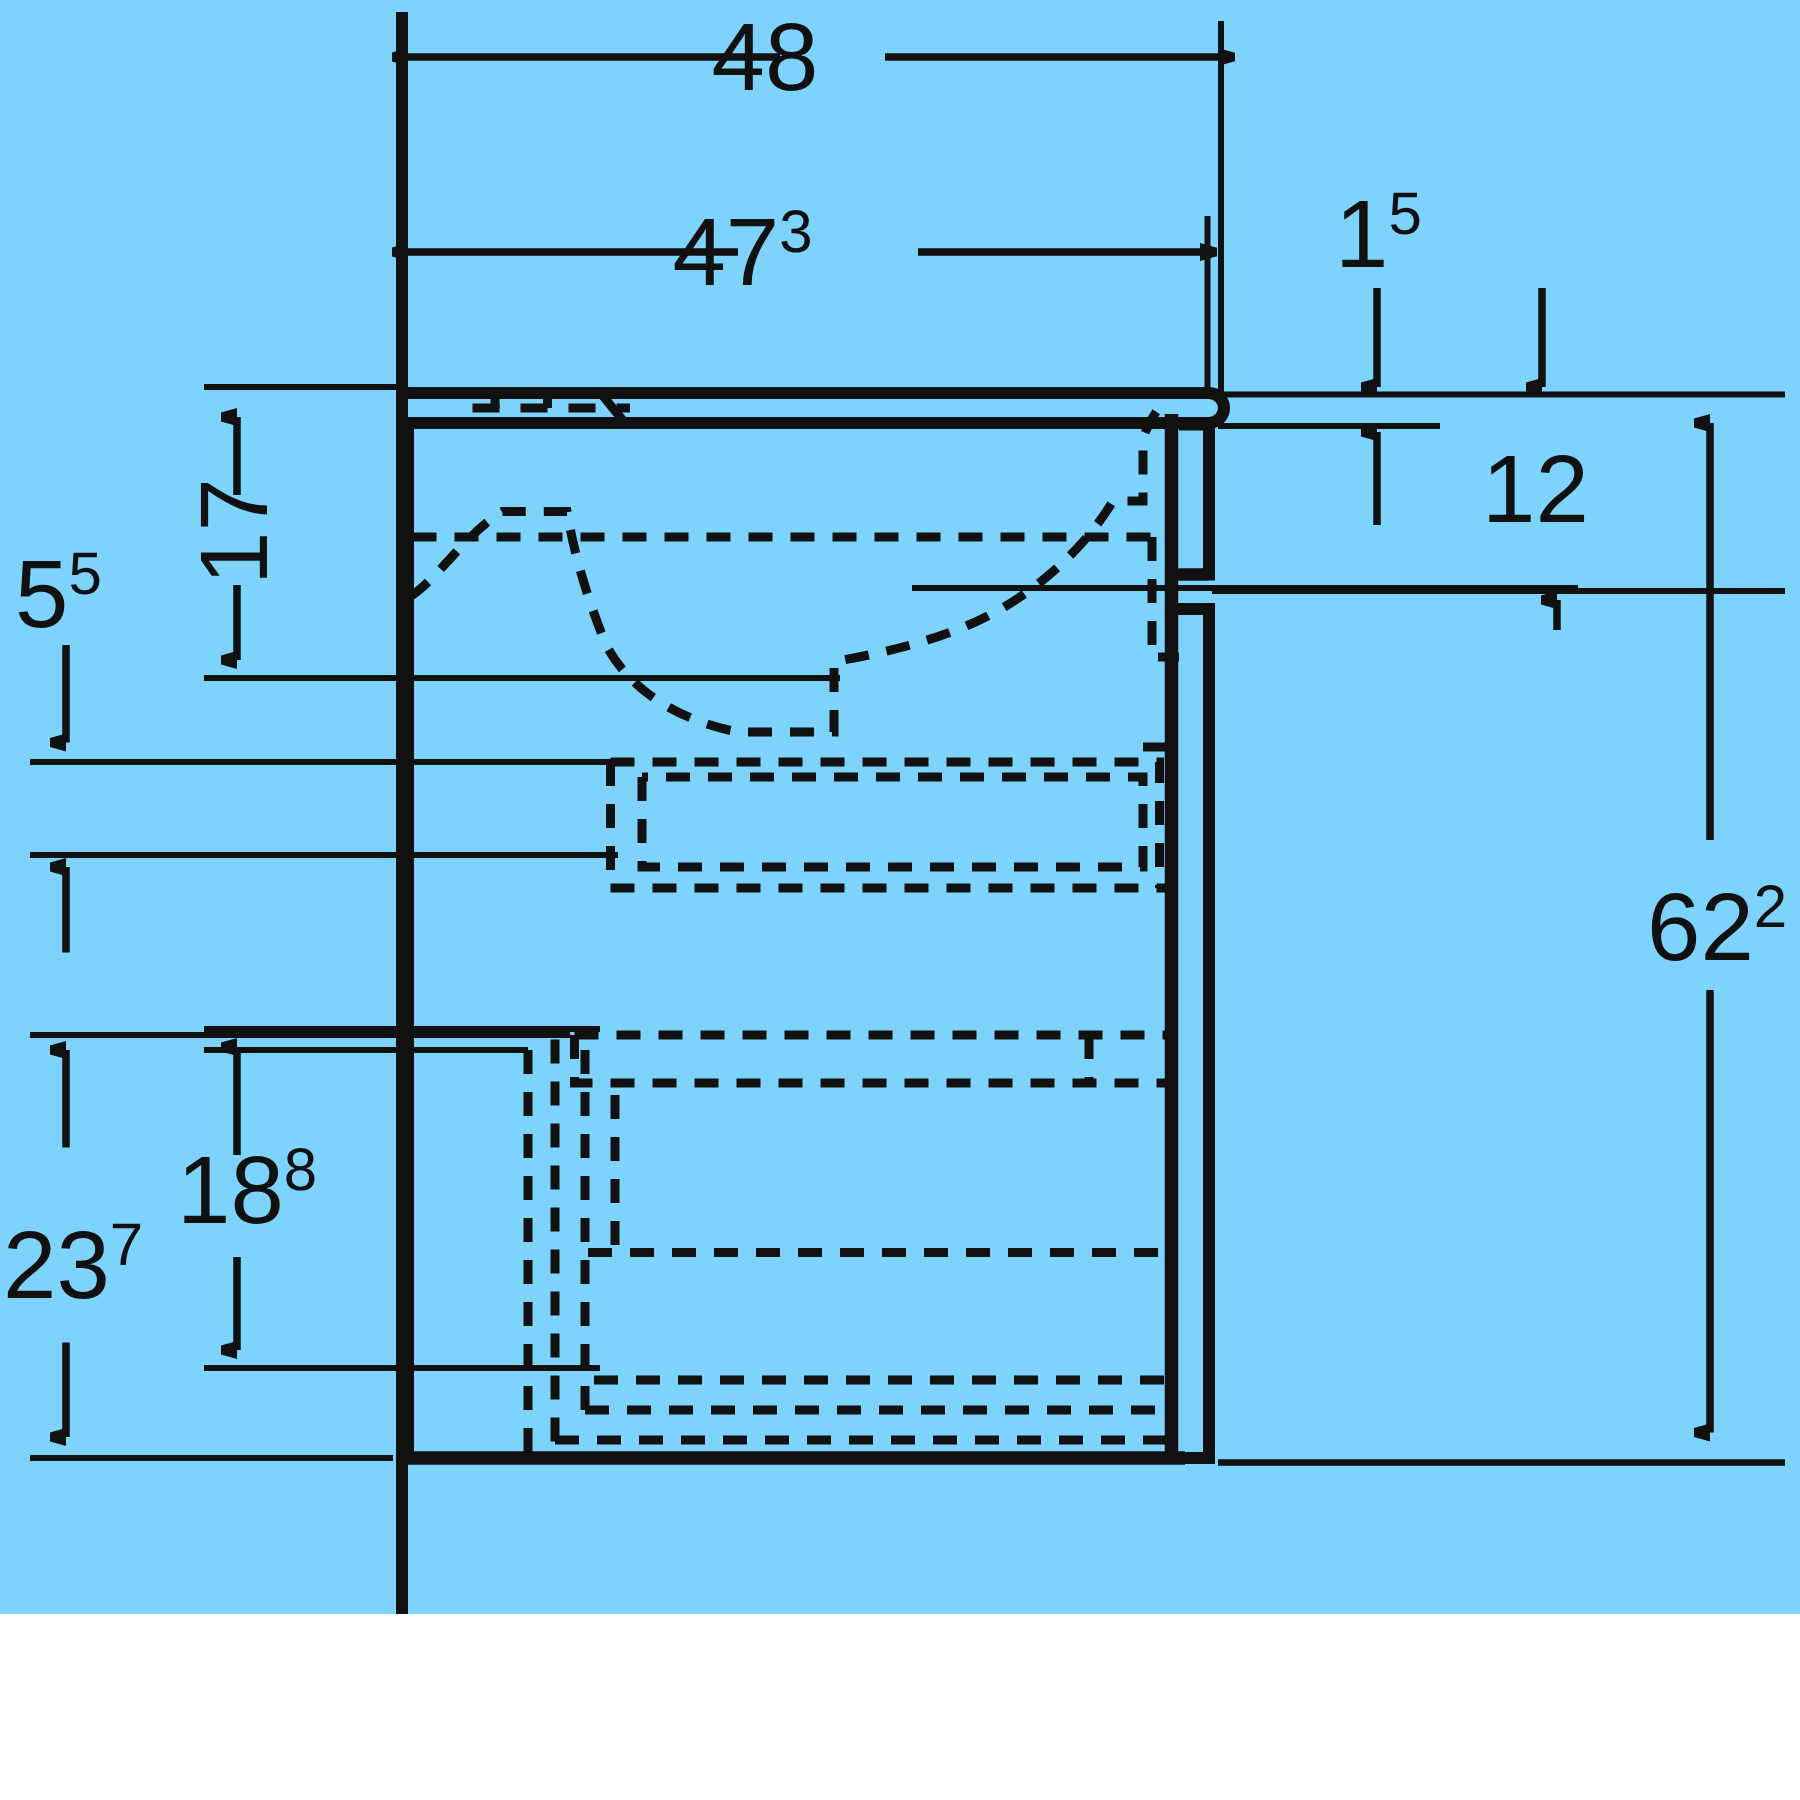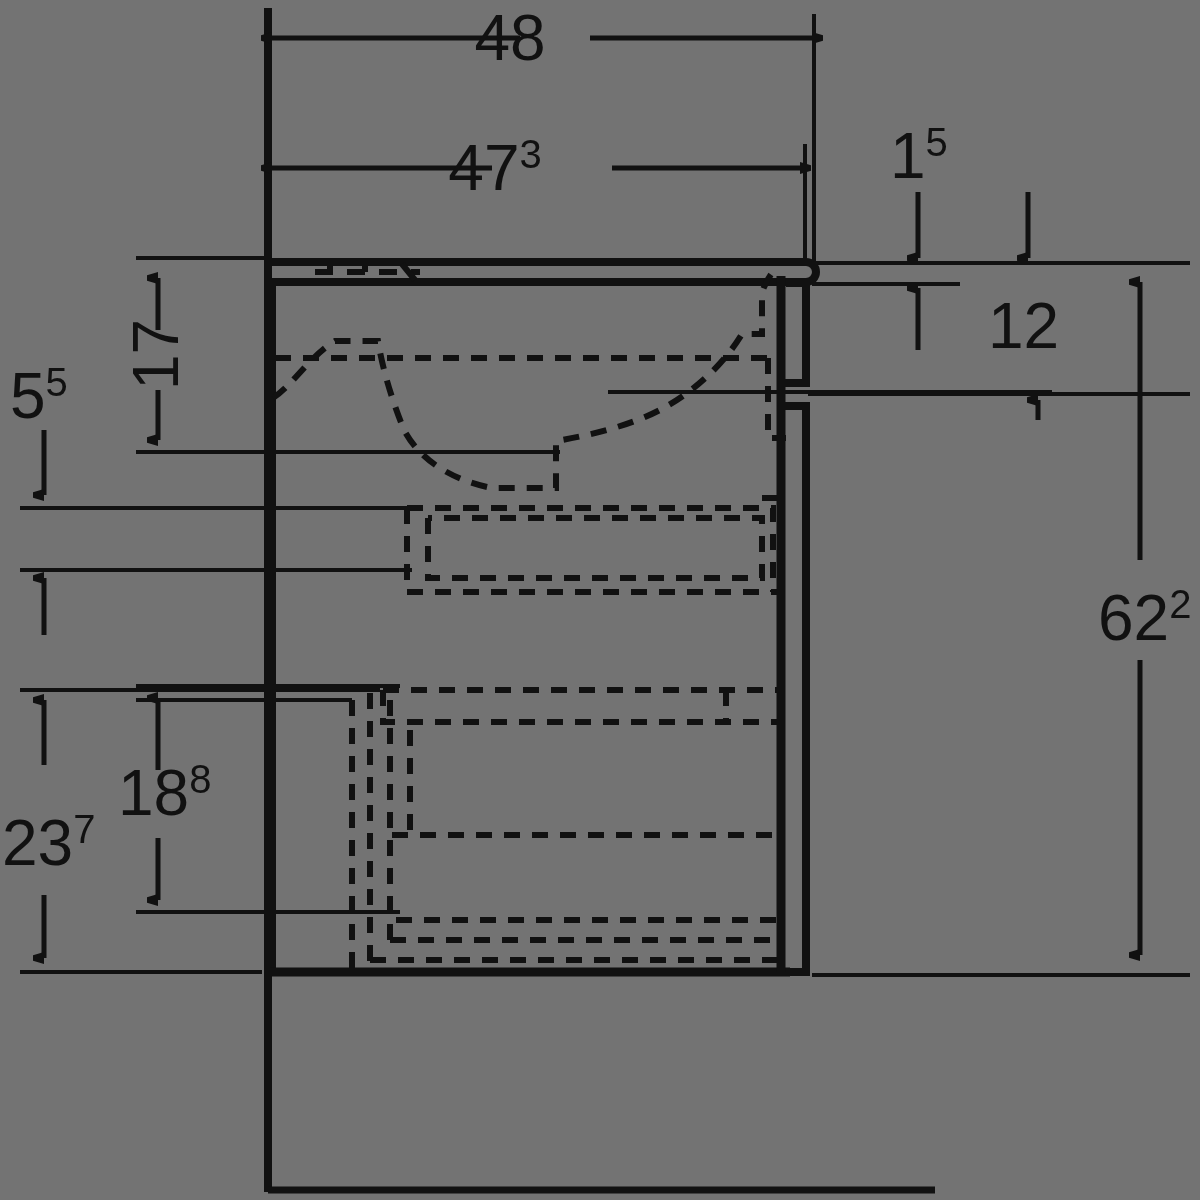--- a/index.html
+++ b/index.html
@@ -3,22 +3,22 @@
 <meta charset="utf-8">
 <style>
   html, body {
     margin: 0;
     padding: 0;
     background: #ffffff;
   }
   #drawing-root {
     position: relative;
     width: 1200px;
-    height: 1200px;
-    background: #737373;
+    height: 1076px;
+    background: #7dd3fc;
     font-family: "Liberation Sans", sans-serif;
   }
   svg#tech-drawing {
     display: block;
     width: 1200px;
     height: 1200px;
   }
   .dim-text {
     font-family: "Liberation Sans", sans-serif;
     font-size: 64px;

